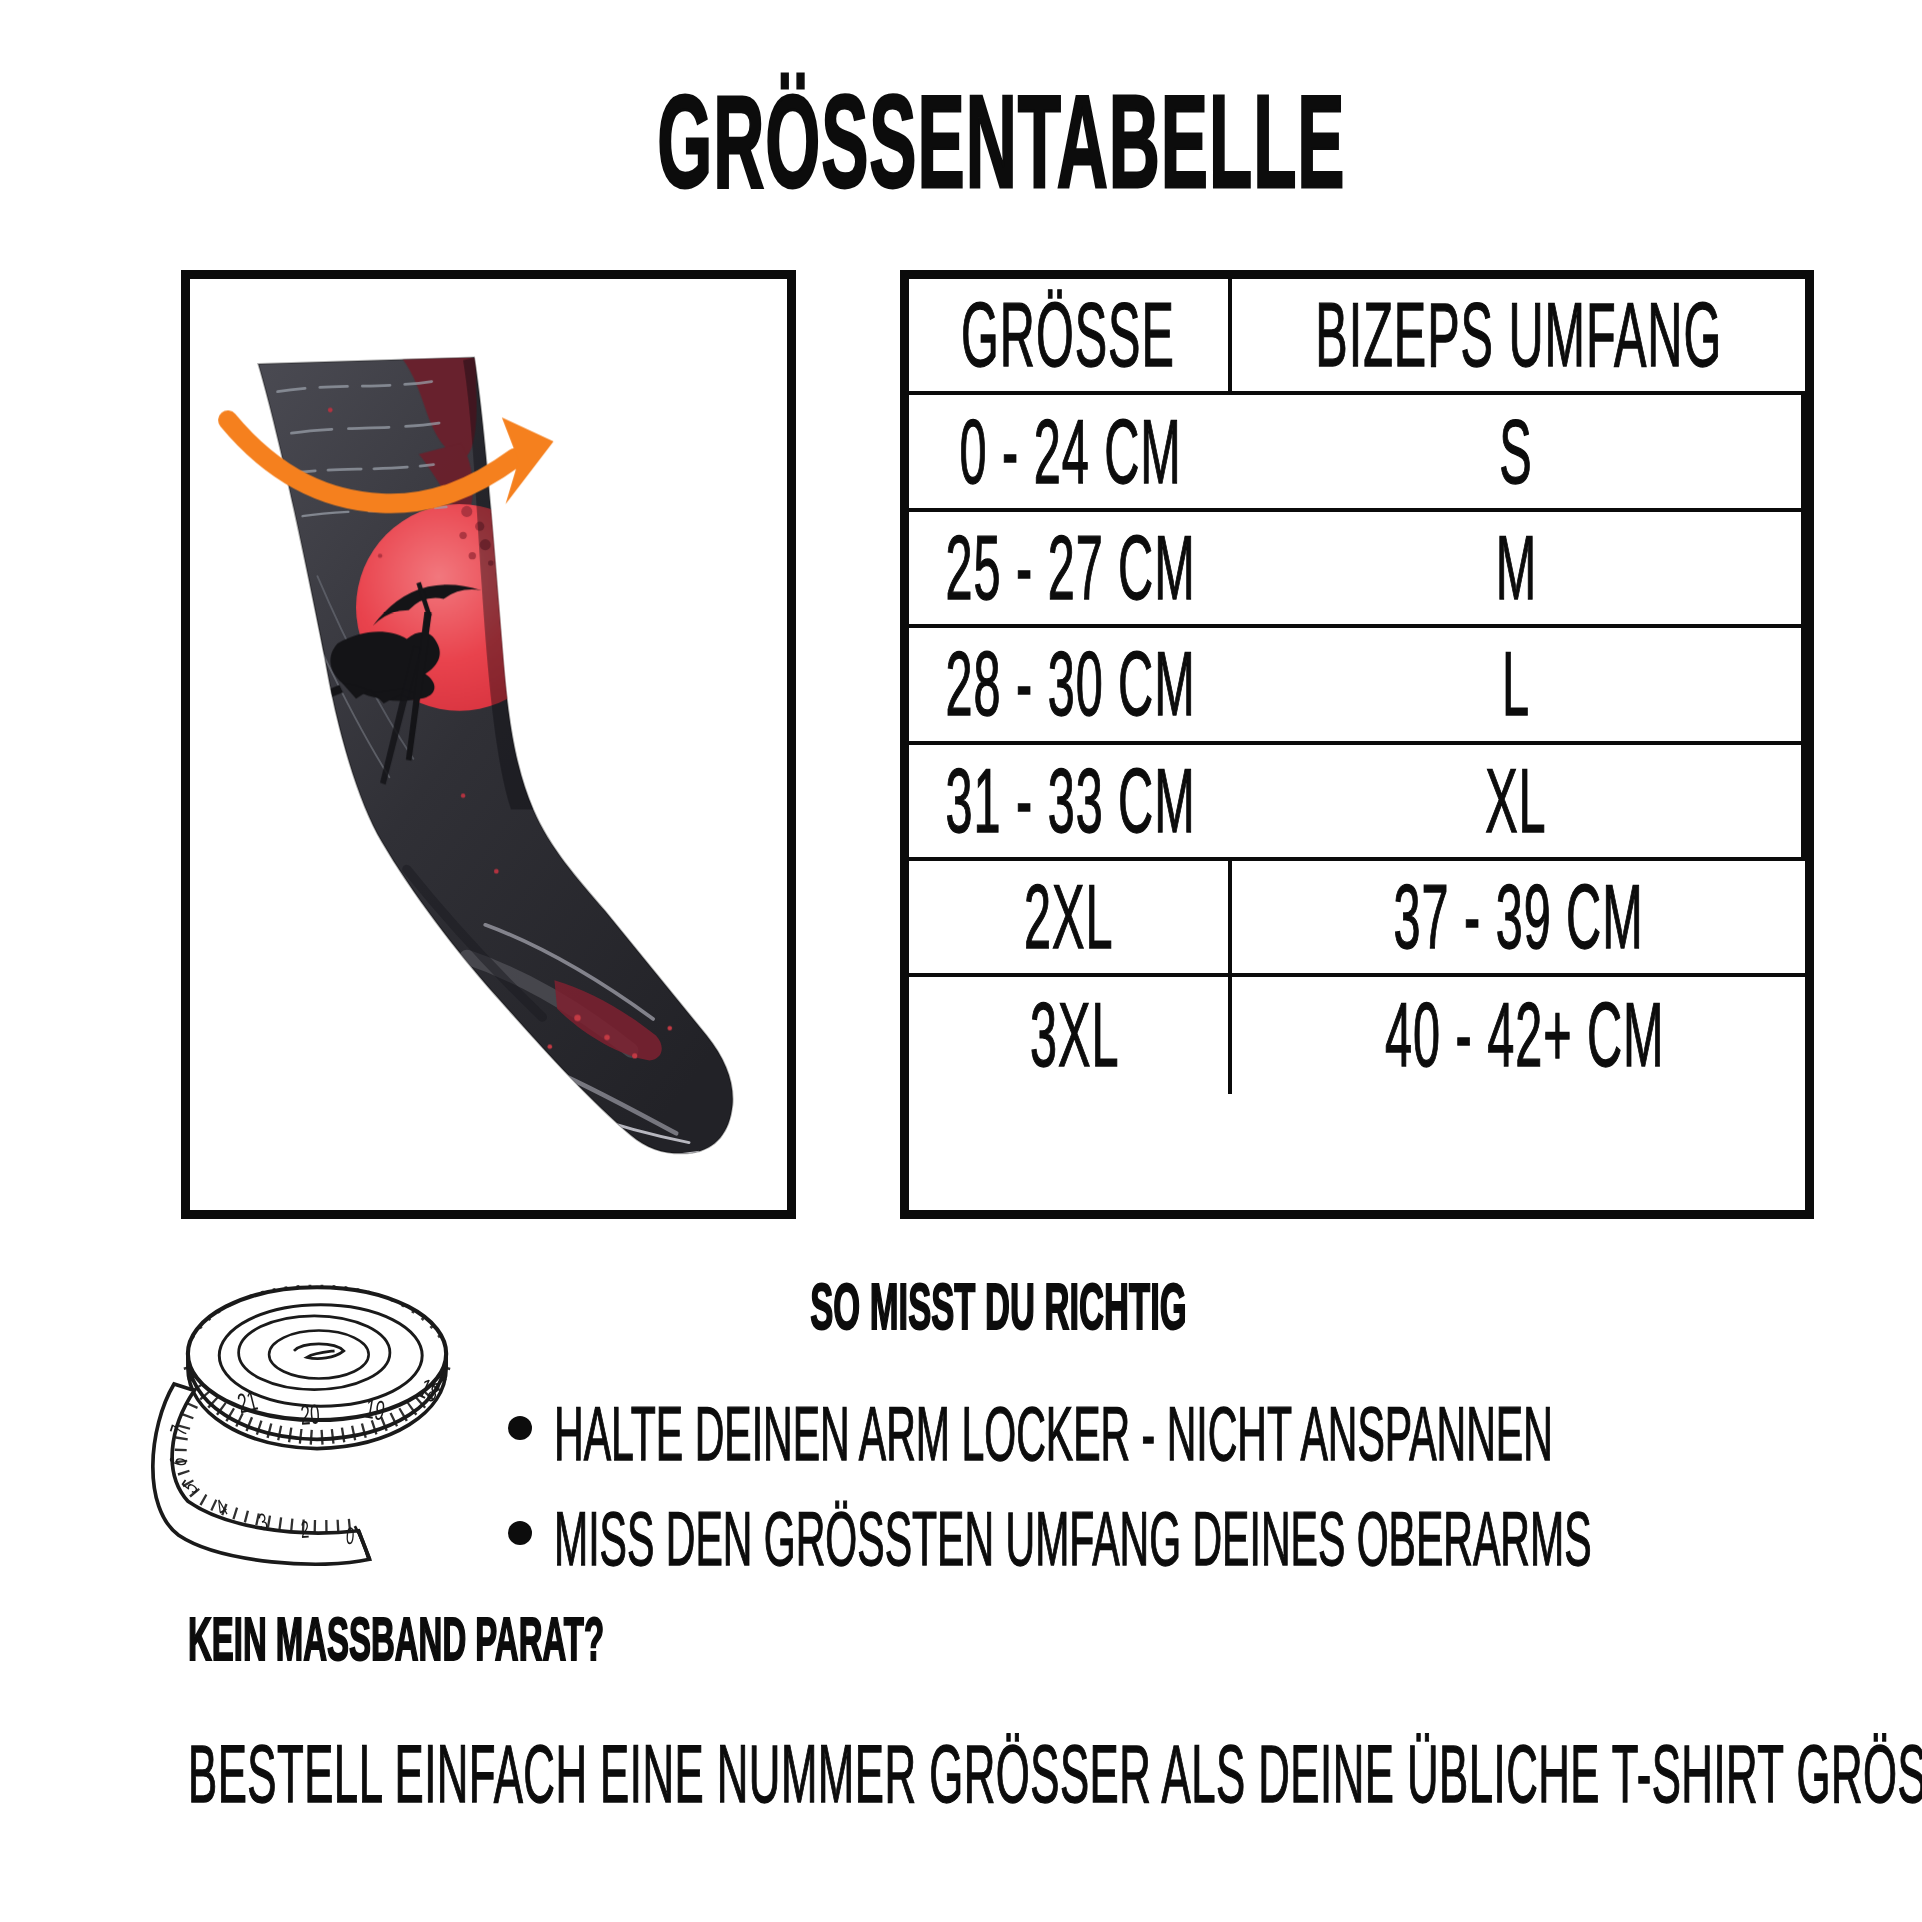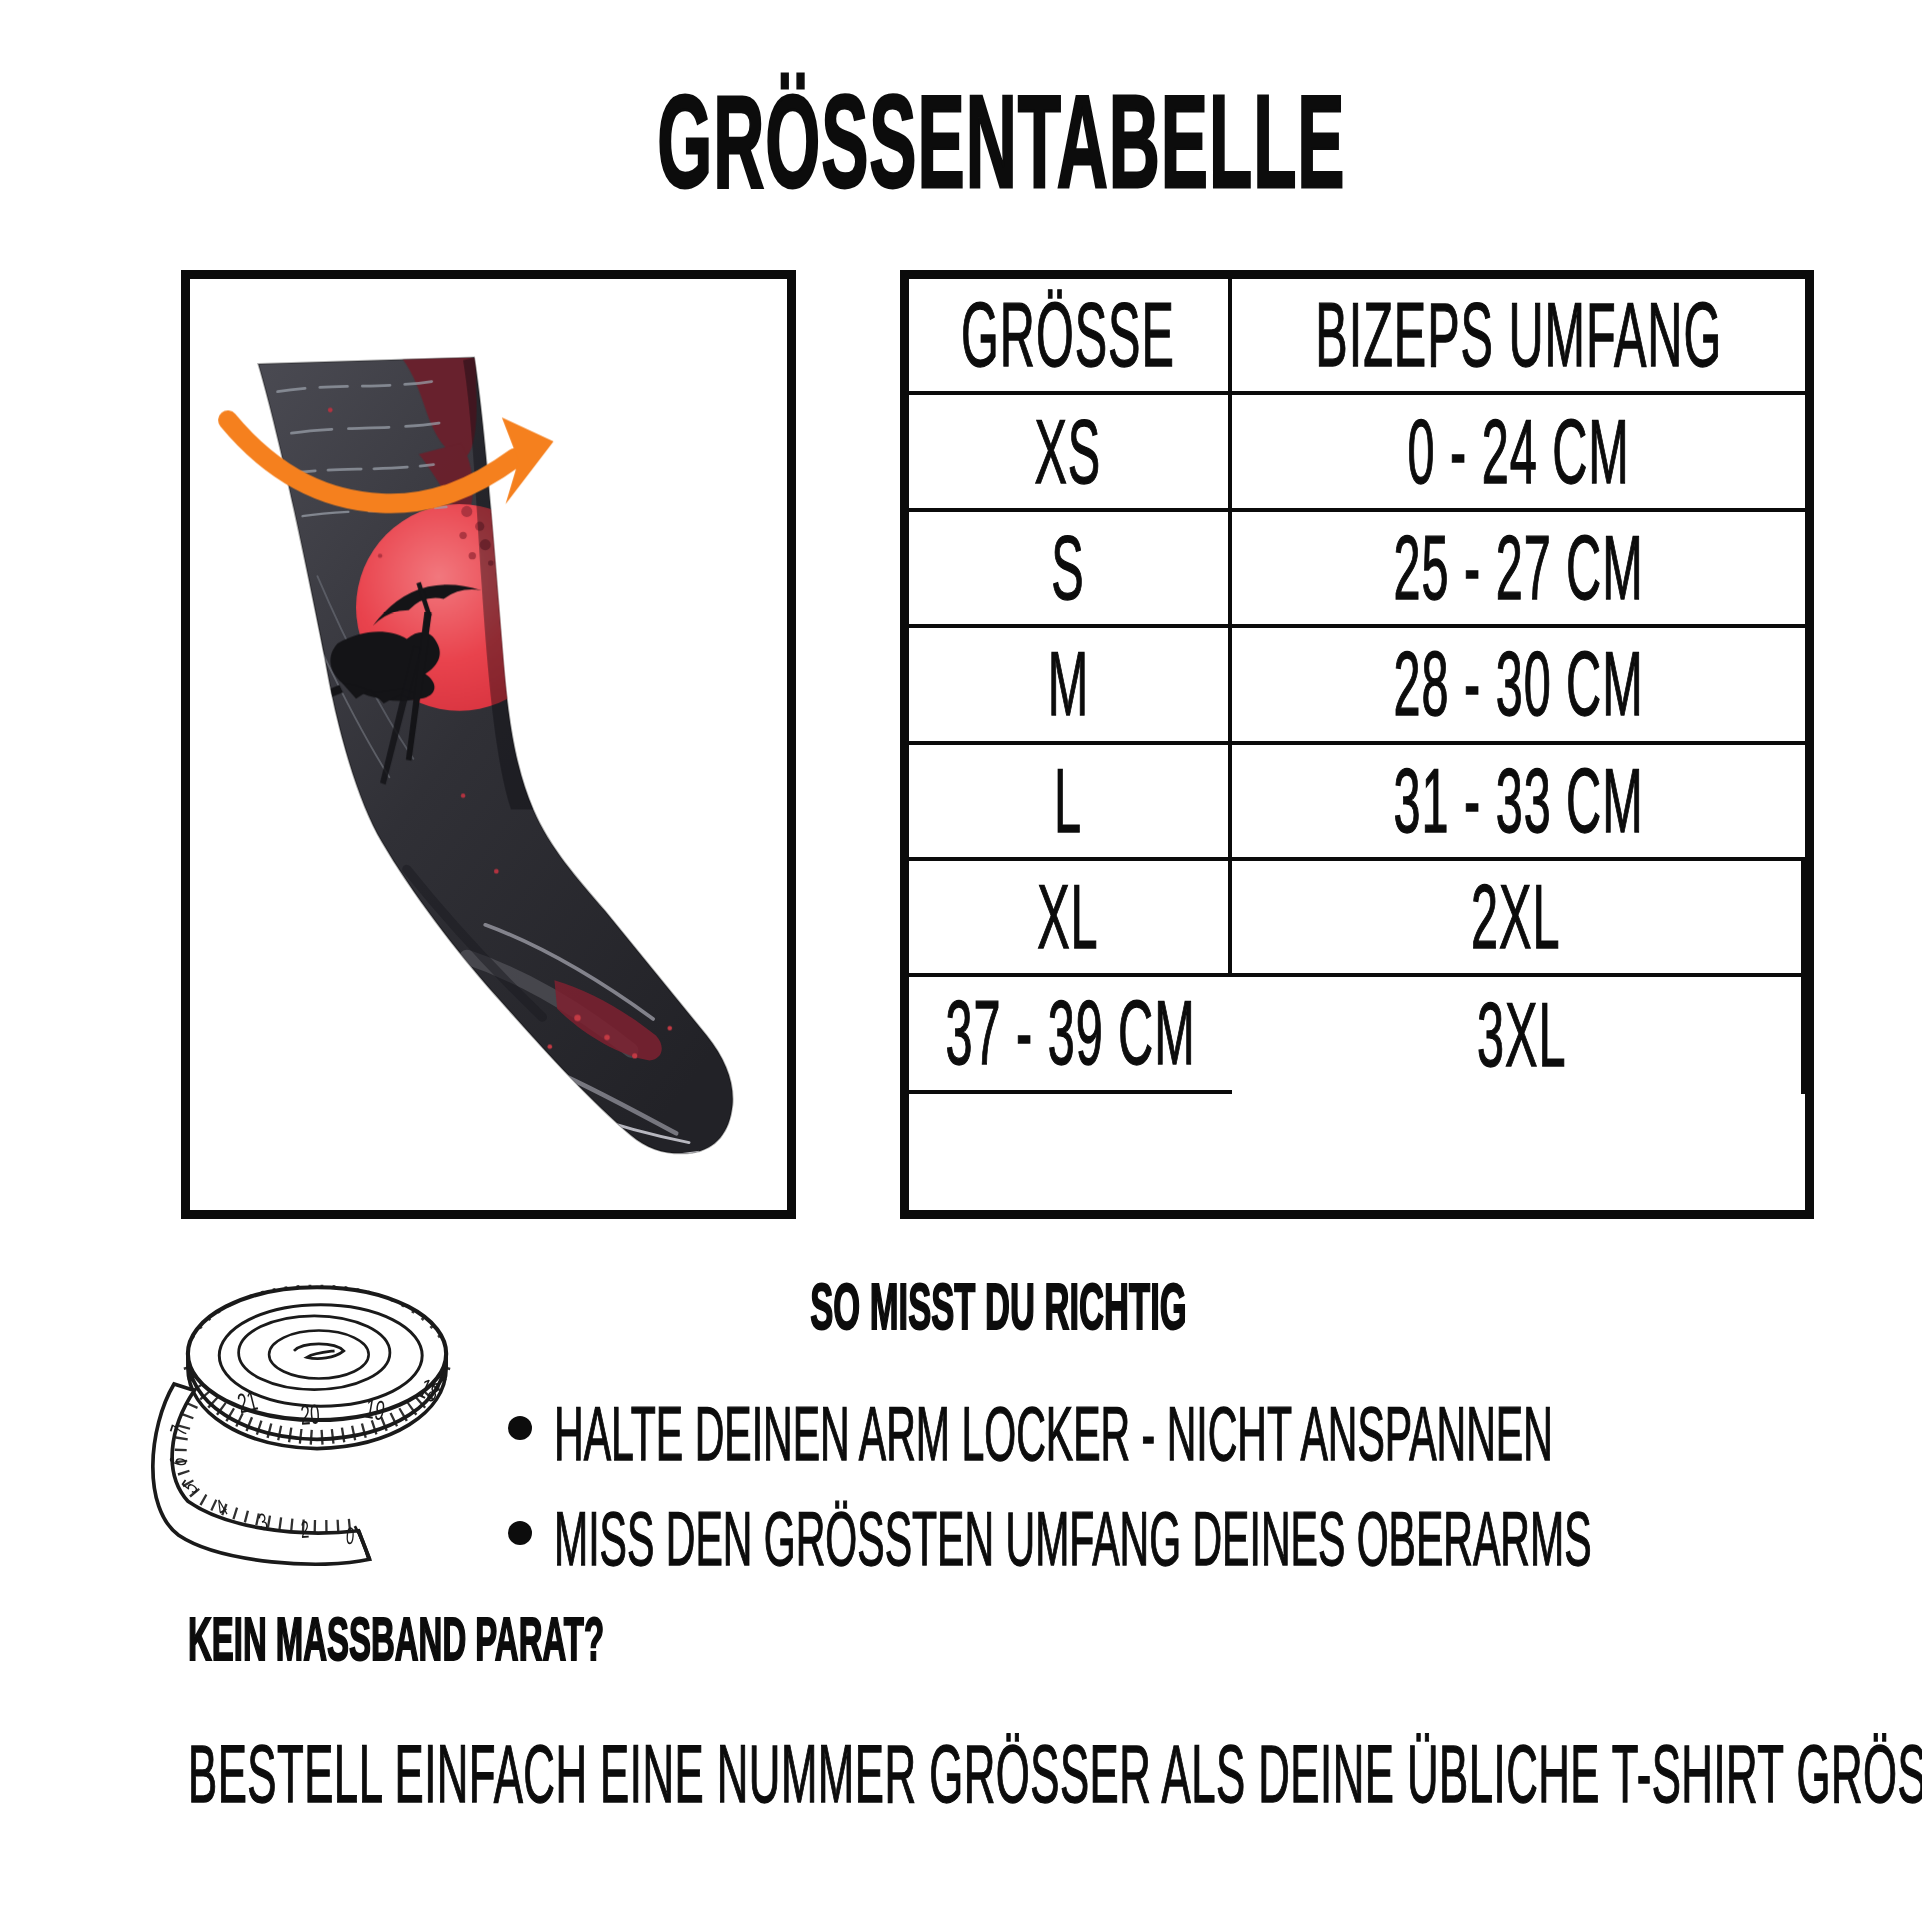--- a/index.html
+++ b/index.html
@@ -149,23 +149,20 @@
 </div>
 
 <div class="abs" id="size-table">
   <div class="cell c1">
       <span class="cx cx-c st1">GRÖSSE</span>
     </div>
   <div class="cell">
       <span class="cx cx-c st1">BIZEPS UMFANG</span>
     </div>
 
-  <div class="cell c1">
-      <span class="cx cx-c st1">XS</span>
-    </div>
   <div class="cell">
       <span class="cx cx-c st1">0 - 24 CM</span>
     </div>
 
   <div class="cell c1">
       <span class="cx cx-c st1">S</span>
     </div>
   <div class="cell">
       <span class="cx cx-c st1">25 - 27 CM</span>
     </div>
@@ -190,20 +187,23 @@
 
   <div class="cell c1">
       <span class="cx cx-c st1">2XL</span>
     </div>
   <div class="cell">
       <span class="cx cx-c st1">37 - 39 CM</span>
     </div>
 
   <div class="cell c1 nb">
       <span class="cx cx-c st1">3XL</span>
+    </div>
+  <div class="cell nb">
+      <span class="cx cx-c st1">40 - 42+ CM</span>
     </div>
 </div>
 
 <div class="abs" id="tape">
   <svg width="337" height="309" viewBox="0 0 365 335">
 
     <path d="M55,95 C55,150 115,186 195,188 C275,186 335,150 335,95 L335,110 C335,160 275,196 195,198 C115,196 55,160 55,110 Z" fill="#ffffff" stroke="#1a1a1a" stroke-width="4"></path>
     <path d="M58,108 C70,155 125,183 195,186 C265,183 322,152 332,108" fill="none" stroke="#1a1a1a" stroke-width="16" stroke-dasharray="2.5 9" opacity="0.9"></path>
 
     <ellipse cx="195" cy="95" rx="140" ry="72" fill="#ffffff" stroke="#1a1a1a" stroke-width="4.5"></ellipse>

